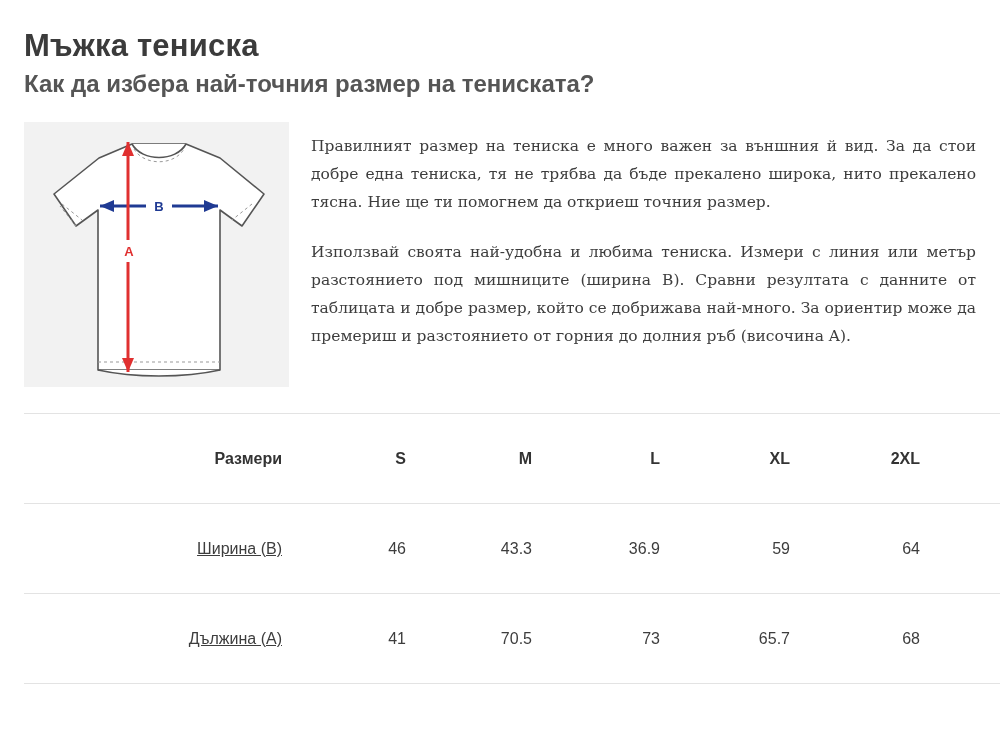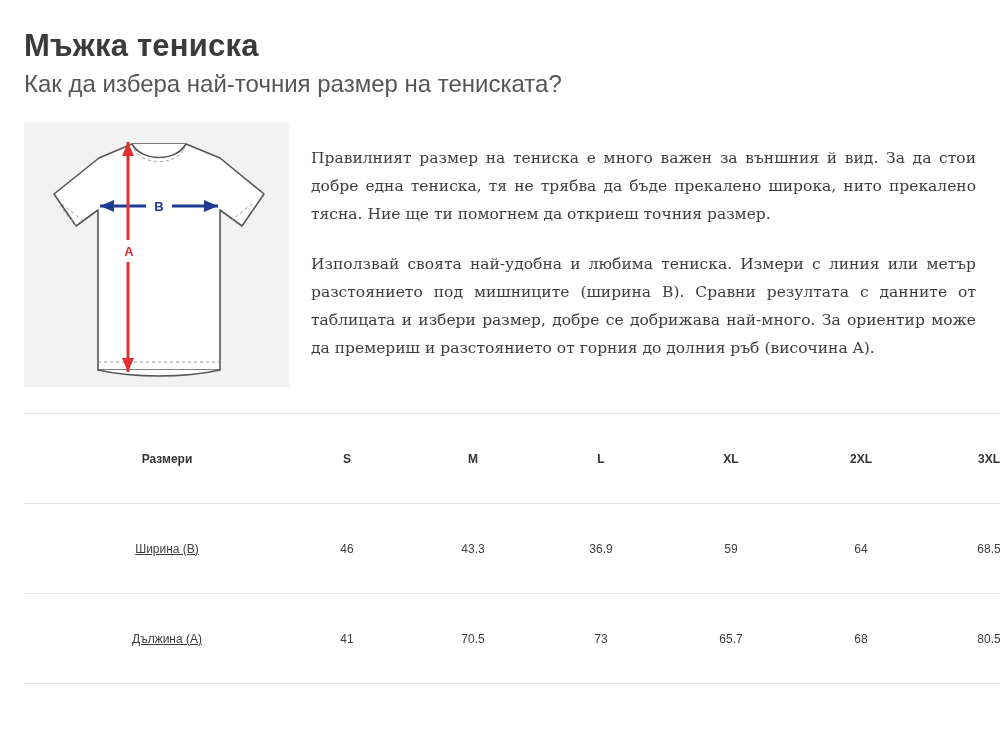--- a/index.html
+++ b/index.html
@@ -25,21 +25,21 @@
     font-size: 31px;
     line-height: 40px;
     font-weight: bold;
     color: #3b3b3b;
     margin: 0 0 2px 0;
     letter-spacing: 0.2px;
   }
   .subtitle {
     font-size: 24px;
     line-height: 32px;
-    font-weight: normal;
+    font-weight: bold;
     color: #555555;
     margin: 0 0 22px 0;
   }
   .content-row {
     display: flex;
     align-items: flex-start;
     gap: 22px;
   }
   .figure {
     width: 265px;
@@ -53,41 +53,41 @@
   }
   .paragraphs {
     flex: 1 1 auto;
     padding-top: 6px;
   }
   .paragraphs p {
     font-family: "DejaVu Serif", serif;
     font-size: 15.5px;
     line-height: 28px;
     color: #3d3d3d;
-    margin: 16px 0 22px 0;
+    margin: 4px 0 22px 0;
     text-align: justify;
   }
   .paragraphs p:last-child {
     margin-bottom: 0;
   }
   .table-wrap {
     margin-top: 26px;
   }
   table.size-table {
     width: 100%;
     border-collapse: collapse;
     table-layout: fixed;
   }
   table.size-table th,
   table.size-table td {
-    text-align: center;
+    text-align: right;
     padding: 0;
     height: 89px;
     vertical-align: middle;
-    font-size: 12px;
+    font-size: 16px;
     color: #3d3d3d;
     border-bottom: 1px solid #e3e3e3;
   }
   table.size-table thead th {
     border-top: 1px solid #e3e3e3;
     font-weight: bold;
     color: #333333;
   }
   table.size-table tbody td {
     font-weight: normal;
@@ -152,21 +152,21 @@
         <polygon points="104,20 98,34 110,34" fill="#e03030"></polygon>
         <polygon points="104,250 98,236 110,236" fill="#e03030"></polygon>
         <rect x="94" y="118" width="22" height="22" fill="#ffffff"></rect>
         <text class="letter-a" x="105" y="134" fill="#e03030" text-anchor="middle">A</text>
       </svg>
 
     </div>
 
     <div class="paragraphs">
       <p>Правилният размер на тениска е много важен за външния й вид. За да стои добре една тениска, тя не трябва да бъде прекалено широка, нито прекалено тясна. Ние ще ти помогнем да откриеш точния размер.</p>
-      <p>Използвай своята най-удобна и любима тениска. Измери с линия или метър разстоянието под мишниците (ширина B). Сравни резултата с данните от таблицата и избери размер, добре се добрижава най-много. За ориентир може да премериш и разстоянието от горния до долния ръб (височина A).</p>
+      <p>Използвай своята най-удобна и любима тениска. Измери с линия или метър разстоянието под мишниците (ширина B). Сравни резултата с данните от таблицата и добре размер, който се добрижава най-много. За ориентир може да премериш и разстоянието от горния до долния ръб (височина A).</p>
     </div>
 
   </div>
 
   <div class="table-wrap">
     <table class="size-table">
       <thead>
         <tr>
           <th class="col-label">Размери</th>
           <th class="col-val hdr-s">S</th>

